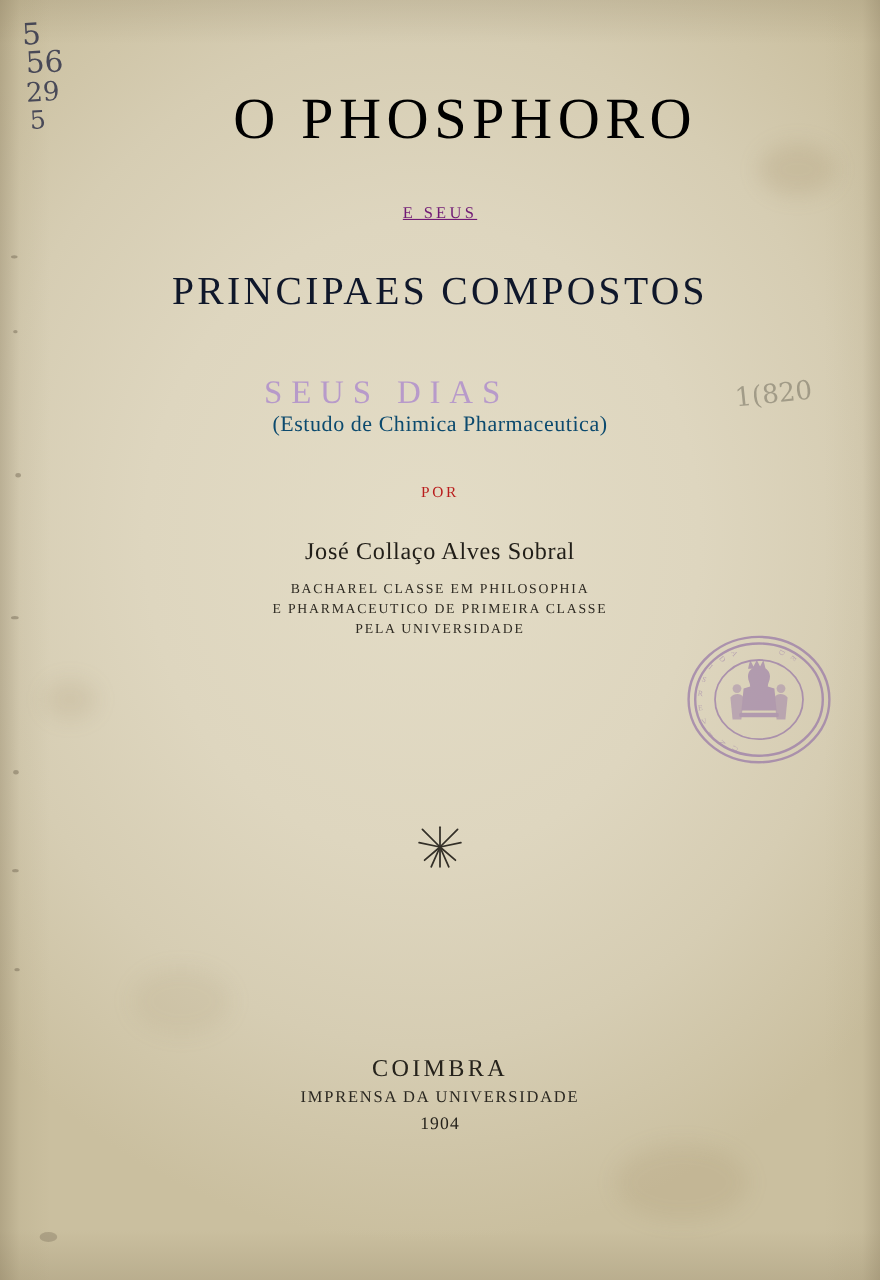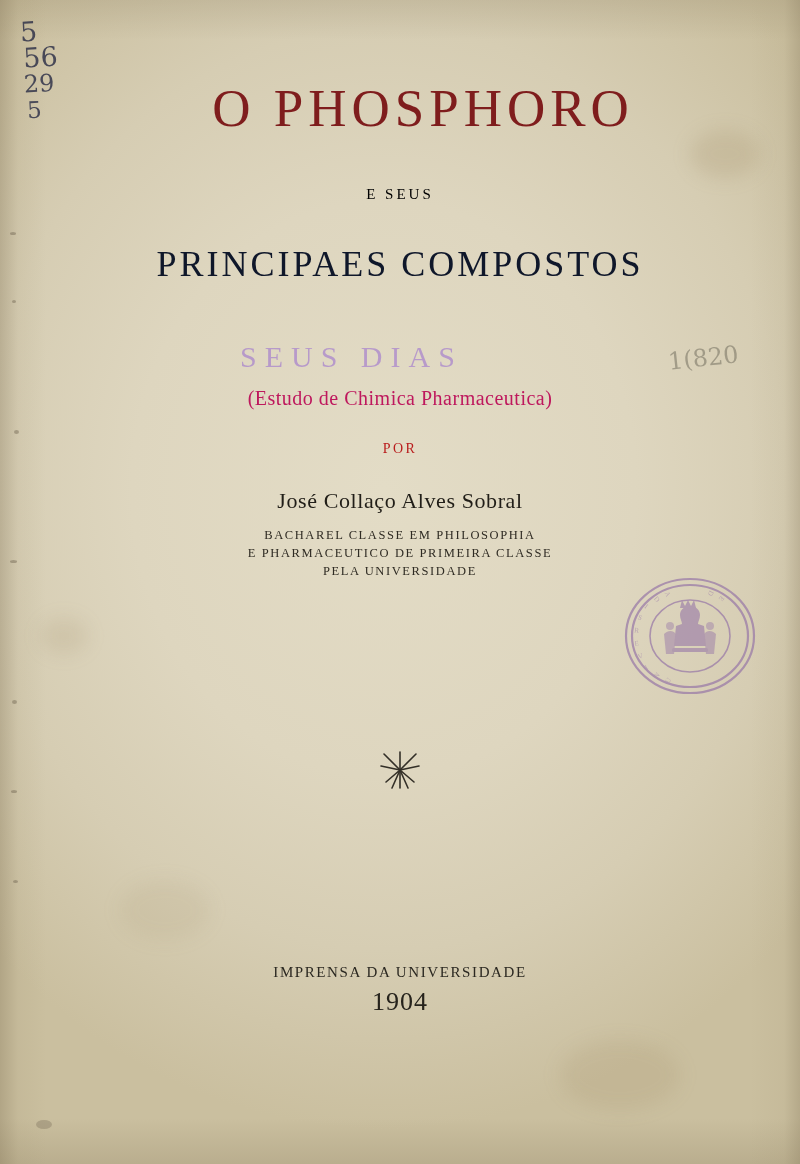--- a/index.html
+++ b/index.html
@@ -47,48 +47,48 @@
     inset: 0;
     text-align: center;
   }
   .title-main {
     position: absolute;
     top: 78px;
     left: 0; right: 0;
     font-size: 53px;
     letter-spacing: 5px;
     font-weight: 400;
-    color: #7f1d1d;
+    color: #000000;
     font-family: "Liberation Serif", serif;
     margin-left: 46px;
   }
   .eseus {
     position: absolute;
     top: 186px;
     left: 0; right: 0;
     font-size: 15px;
     letter-spacing: 3px;
-    color: #000000;
+    color: #701a75;
+    text-decoration: underline;
   }
   .title-sub {
     position: absolute;
     top: 243px;
     left: 0; right: 0;
     font-size: 36px;
     letter-spacing: 3px;
     color: #0f172a;
   }
   .parenthetical {
     position: absolute;
     top: 375px;
     left: 0; right: 0;
     font-size: 20px;
     letter-spacing: 0.5px;
-    color: #be185d;
-    margin-top: 12px;
+    color: #0c4a6e;
   }
   .por {
     position: absolute;
     top: 441px;
     left: 0; right: 0;
     font-size: 14px;
     letter-spacing: 2.4px;
     color: #b91c1c;
   }
   .author {
@@ -128,21 +128,21 @@
   }
   .imprint .press {
     margin-top: 6px;
     font-size: 15px;
     letter-spacing: 1.6px;
     color: #2b2821;
     font-family: Liberation Serif, serif;
   }
   .imprint .year {
     margin-top: 6px;
-    font-size: 26px;
+    font-size: 16px;
     letter-spacing: 1px;
     color: #26231c;
   }
   
   .shelfmark {
     position: absolute;
     top: 18px;
     left: 22px;
     width: 60px;
     text-align: left;
@@ -250,20 +250,21 @@
           <line x1="28" y1="22" x2="47" y2="18"></line>
           <line x1="28" y1="22" x2="14" y2="34"></line>
           <line x1="28" y1="22" x2="42" y2="34"></line>
           <line x1="28" y1="22" x2="20" y2="40"></line>
           <line x1="28" y1="22" x2="36" y2="40"></line>
         </g>
       </svg>
     </div>
 
     <div class="imprint">
+      <div class="city">COIMBRA</div>
       <div class="press">IMPRENSA DA UNIVERSIDADE</div>
       <div class="year">1904</div>
     </div>
   </div>
 
   <div class="stamp">
     <svg width="160" height="160" viewBox="0 0 160 160" aria-hidden="true">
       <g fill="none" stroke="#9b7ca8" stroke-width="2.2">
         <ellipse cx="80" cy="80" rx="64" ry="57"></ellipse>
         <ellipse cx="80" cy="80" rx="58" ry="51"></ellipse>

